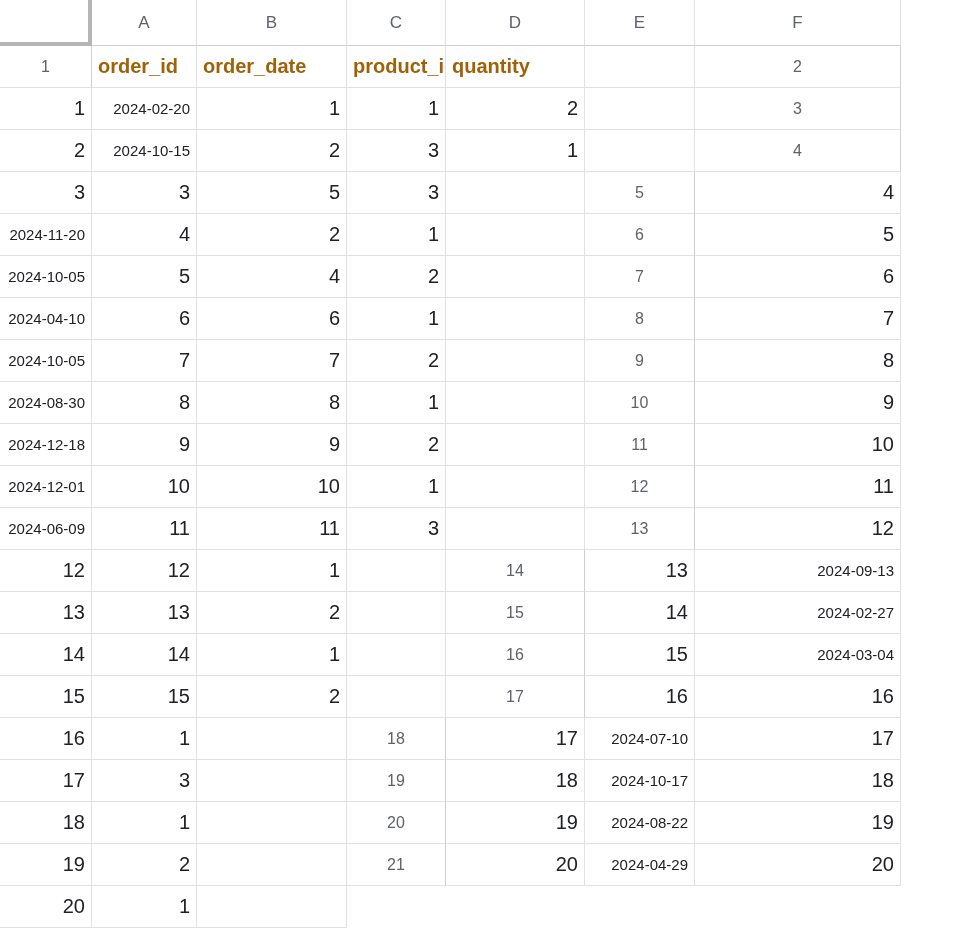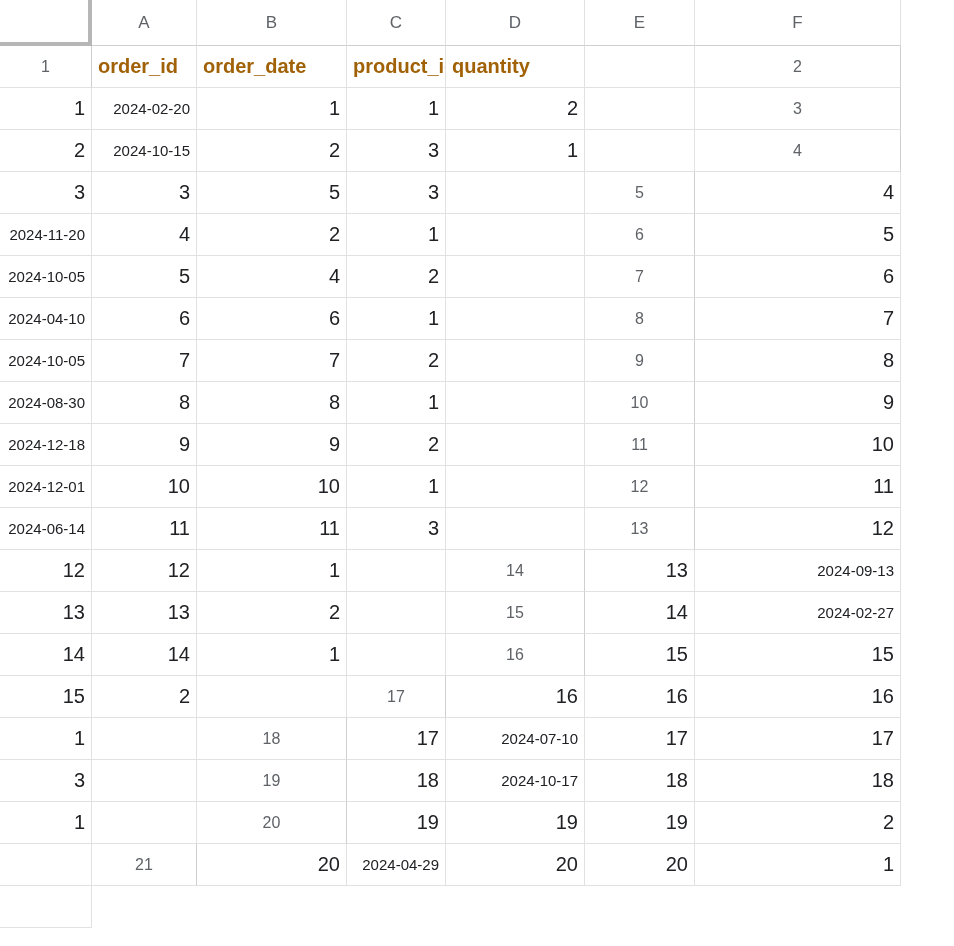--- a/index.html
+++ b/index.html
@@ -162,21 +162,21 @@
   <div class="cell row-header">11</div>
   <div class="cell num">10</div>
   <div class="cell txt">2024-12-01</div>
   <div class="cell num">10</div>
   <div class="cell num">10</div>
   <div class="cell num">1</div>
   <div class="cell empty"></div>
 
   <div class="cell row-header">12</div>
   <div class="cell num">11</div>
-  <div class="cell txt">2024-06-14</div>
+  <div class="cell txt">2024-06-09</div>
   <div class="cell num">11</div>
   <div class="cell num">11</div>
   <div class="cell num">3</div>
   <div class="cell empty"></div>
 
   <div class="cell row-header">13</div>
   <div class="cell num">12</div>
   <div class="cell num">12</div>
   <div class="cell num">12</div>
   <div class="cell num">1</div>
@@ -193,20 +193,21 @@
   <div class="cell row-header">15</div>
   <div class="cell num">14</div>
   <div class="cell txt">2024-02-27</div>
   <div class="cell num">14</div>
   <div class="cell num">14</div>
   <div class="cell num">1</div>
   <div class="cell empty"></div>
 
   <div class="cell row-header">16</div>
   <div class="cell num">15</div>
+  <div class="cell txt">2024-03-04</div>
   <div class="cell num">15</div>
   <div class="cell num">15</div>
   <div class="cell num">2</div>
   <div class="cell empty"></div>
 
   <div class="cell row-header">17</div>
   <div class="cell num">16</div>
   <div class="cell num">16</div>
   <div class="cell num">16</div>
   <div class="cell num">1</div>
@@ -223,20 +224,21 @@
   <div class="cell row-header">19</div>
   <div class="cell num">18</div>
   <div class="cell txt">2024-10-17</div>
   <div class="cell num">18</div>
   <div class="cell num">18</div>
   <div class="cell num">1</div>
   <div class="cell empty"></div>
 
   <div class="cell row-header">20</div>
   <div class="cell num">19</div>
+  <div class="cell txt">2024-08-22</div>
   <div class="cell num">19</div>
   <div class="cell num">19</div>
   <div class="cell num">2</div>
   <div class="cell empty"></div>
 
   <div class="cell row-header">21</div>
   <div class="cell num">20</div>
   <div class="cell txt">2024-04-29</div>
   <div class="cell num">20</div>
   <div class="cell num">20</div>

